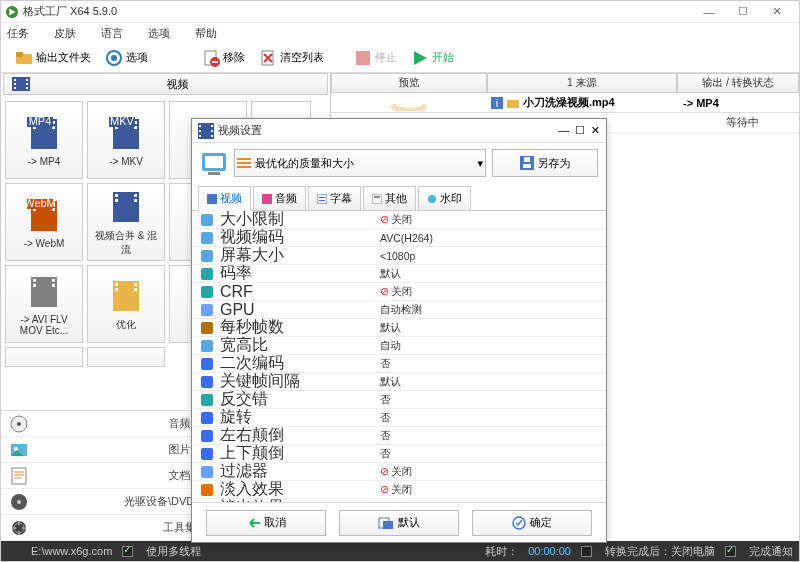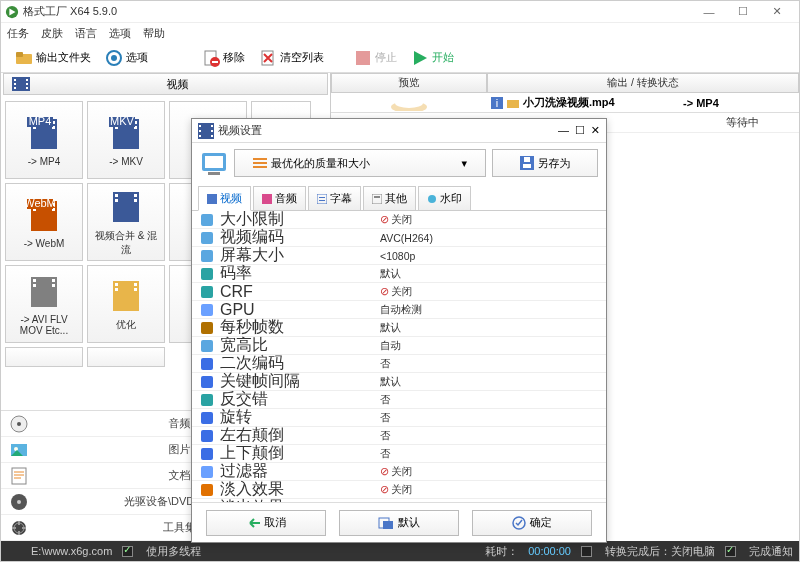--- a/index.html
+++ b/index.html
@@ -6,21 +6,21 @@
 body { width: 800px; height: 562px; background: #fff; position: relative; overflow: hidden; border: 1px solid #ccc; }
 
 
 .titlebar { height: 22px; display: flex; align-items: center; padding: 0 4px; background: #fff; border-bottom: 1px solid #eee; }
 .titlebar-icon { width: 14px; height: 14px; margin-right: 4px; }
 .titlebar-text { color: #333; flex: 1; }
 .win-btns { display: flex; gap: 14px; padding-right: 8px; }
 .win-btn { width: 20px; height: 16px; display: flex; align-items: center; justify-content: center; color: #666; cursor: pointer; }
 
 
-.menubar { height: 20px; display: flex; align-items: center; padding: 0 6px; gap: 12px; }
+.menubar { height: 20px; display: flex; align-items: center; padding: 0 6px; gap: 25px; }
 .menu-item { color: #333; cursor: pointer; }
 
 
 .toolbar { height: 30px; display: flex; align-items: center; padding: 0 10px; gap: 6px; border-bottom: 1px solid #ddd; }
 .tb-btn { display: flex; align-items: center; gap: 3px; cursor: pointer; padding: 2px 4px; }
 .tb-icon { width: 18px; height: 18px; }
 
 
 .main { display: flex; height: 468px; }
 .left-pane { width: 330px; border-right: 1px solid #ccc; display: flex; flex-direction: column; }
@@ -44,21 +44,21 @@
 .file-row .src-cell { width: 190px; padding: 0 4px; display: flex; align-items: center; gap: 4px; }
 .file-row .out-cell { flex: 1; padding: 0 6px; }
 .wait-row { height: 20px; display: flex; align-items: center; justify-content: flex-end; padding-right: 40px; color: #333; border-bottom:1px solid #eee; }
 
 
 .dialog { position: absolute; left: 190px; top: 117px; width: 416px; height: 425px; background: #fff; border: 1px solid #888; box-shadow: 0 2px 8px rgba(0,0,0,0.2); display: flex; flex-direction: column; }
 .dlg-title { height: 24px; display: flex; align-items: center; padding: 0 6px; border-bottom: 1px solid #ddd; }
 .dlg-title-text { flex: 1; color: #333; }
 .dlg-win { display: flex; gap: 6px; }
 .dlg-top { height: 40px; display: flex; align-items: center; padding: 4px 8px; gap: 6px; }
-.preset-sel { flex: 1; height: 28px; border: 1px solid #bbb; display: flex; align-items: center; padding: 0 18px; gap: 4px; background: linear-gradient(#fff,#f3f3f3); }
+.preset-sel { flex: 1; height: 28px; border: 1px solid #bbb; display: flex; align-items: center; padding: 0 2px; gap: 4px; background: linear-gradient(#fff,#f3f3f3); }
 .save-as { width: 106px; height: 28px; border: 1px solid #bbb; display: flex; align-items: center; justify-content: center; gap: 4px; background: linear-gradient(#fff,#f3f3f3); cursor: pointer; }
 .dlg-tabs { height: 28px; display: flex; align-items: flex-end; padding: 0 6px; border-bottom: 1px solid #ccc; gap: 2px; }
 .dlg-tab { padding: 4px 8px; border: 1px solid #ccc; border-bottom: none; background: linear-gradient(#fff,#eee); display: flex; align-items: center; gap: 3px; cursor: pointer; font-size: 10.5px; }
 .dlg-tab.active { background: #fff; border-bottom: 1px solid #fff; margin-bottom: -1px; color: #0066cc; }
 .settings-list { flex: 1; overflow-y: auto; }
 .set-row { height: 18px; display: flex; align-items: center; border-bottom: 1px solid #eee; padding: 0 8px; }
 .set-icon { width: 14px; height: 12px; margin-right: 6px; display:flex; align-items:center; justify-content:center; }
 .set-key { width: 160px; color: #333; font-size: 16px; }
 .set-val { flex: 1; color: #333; font-size: 10.5px; }
 .dlg-btns { height: 40px; display: flex; align-items: center; justify-content: space-around; padding: 4px 8px; border-top: 1px solid #ddd; }
@@ -304,20 +304,21 @@
             <rect x="13" y="9" width="4" height="2" fill="#999"></rect>
           </svg>
           <span class="cat-label">工具集</span>
         </div>
       </div>
   </div>
 
   <div class="right-pane">
     <div class="right-header-row">
       <div class="rh-cell" style="flex:0 0 156px">预览</div>
+      <div class="rh-cell" style="flex:0 0 190px">1 来源</div>
       <div class="rh-cell">输出 / 转换状态</div>
     </div>
     <div class="file-row">
       <div class="preview-cell">
         <svg width="40" height="16">
             <ellipse cx="20" cy="12" rx="18" ry="6" fill="#f5deb3"></ellipse>
             <ellipse cx="20" cy="8" rx="14" ry="5" fill="#fff"></ellipse>
           </svg>
       </div>
       <div class="src-cell">

